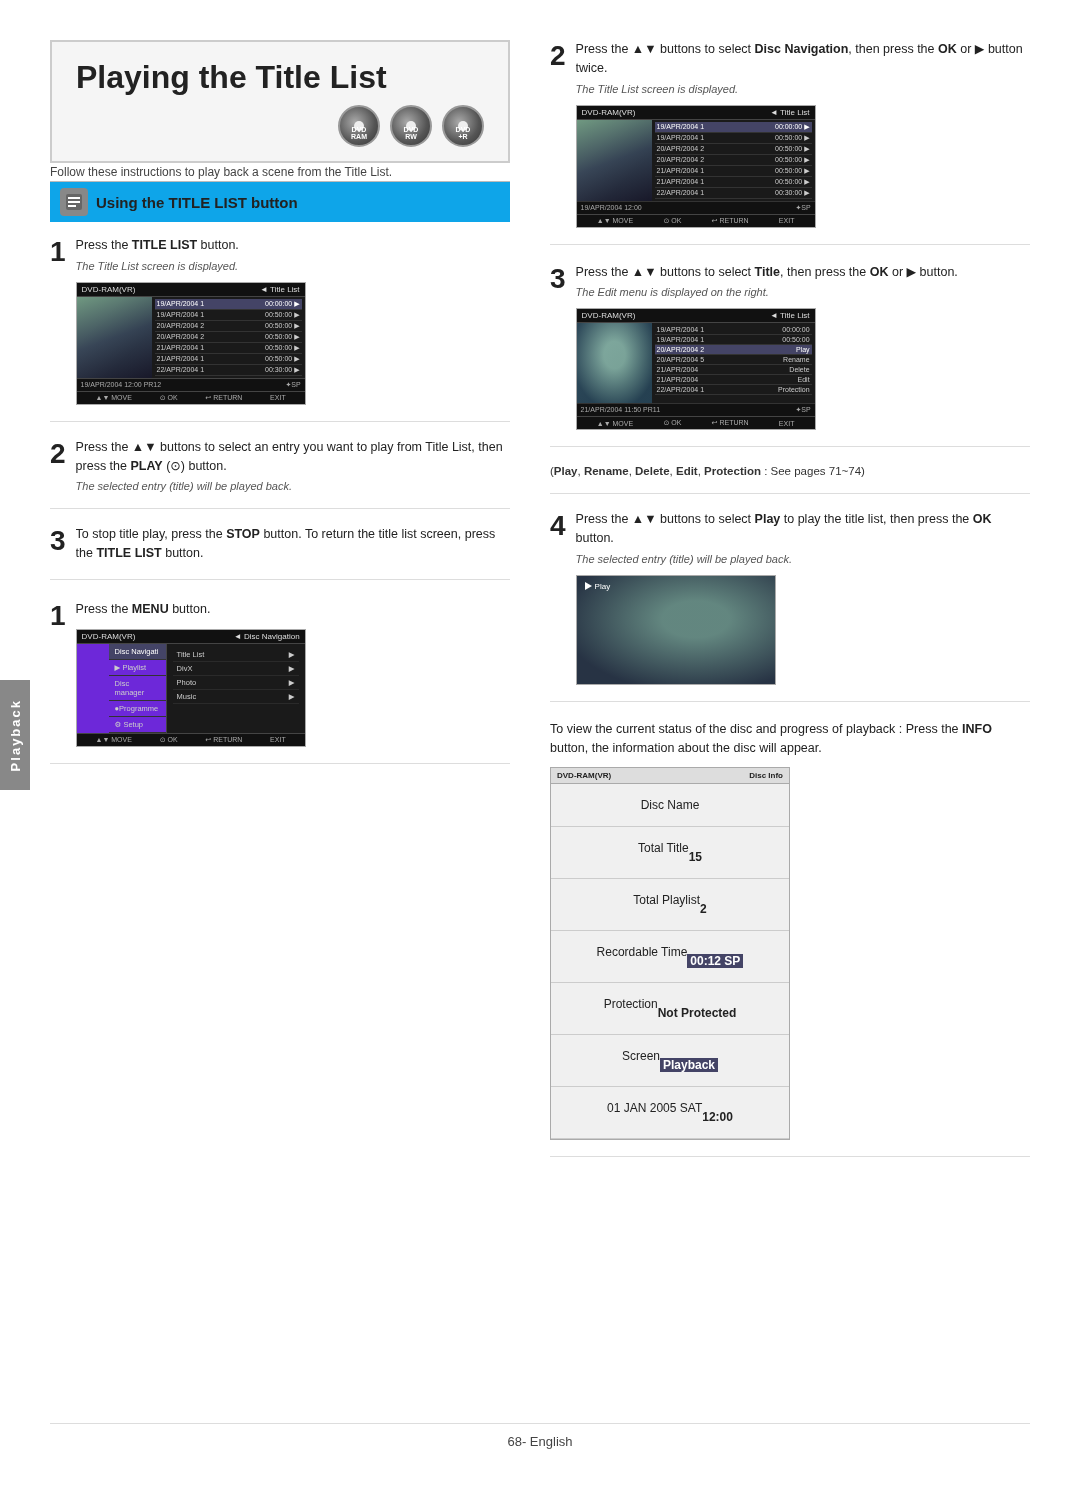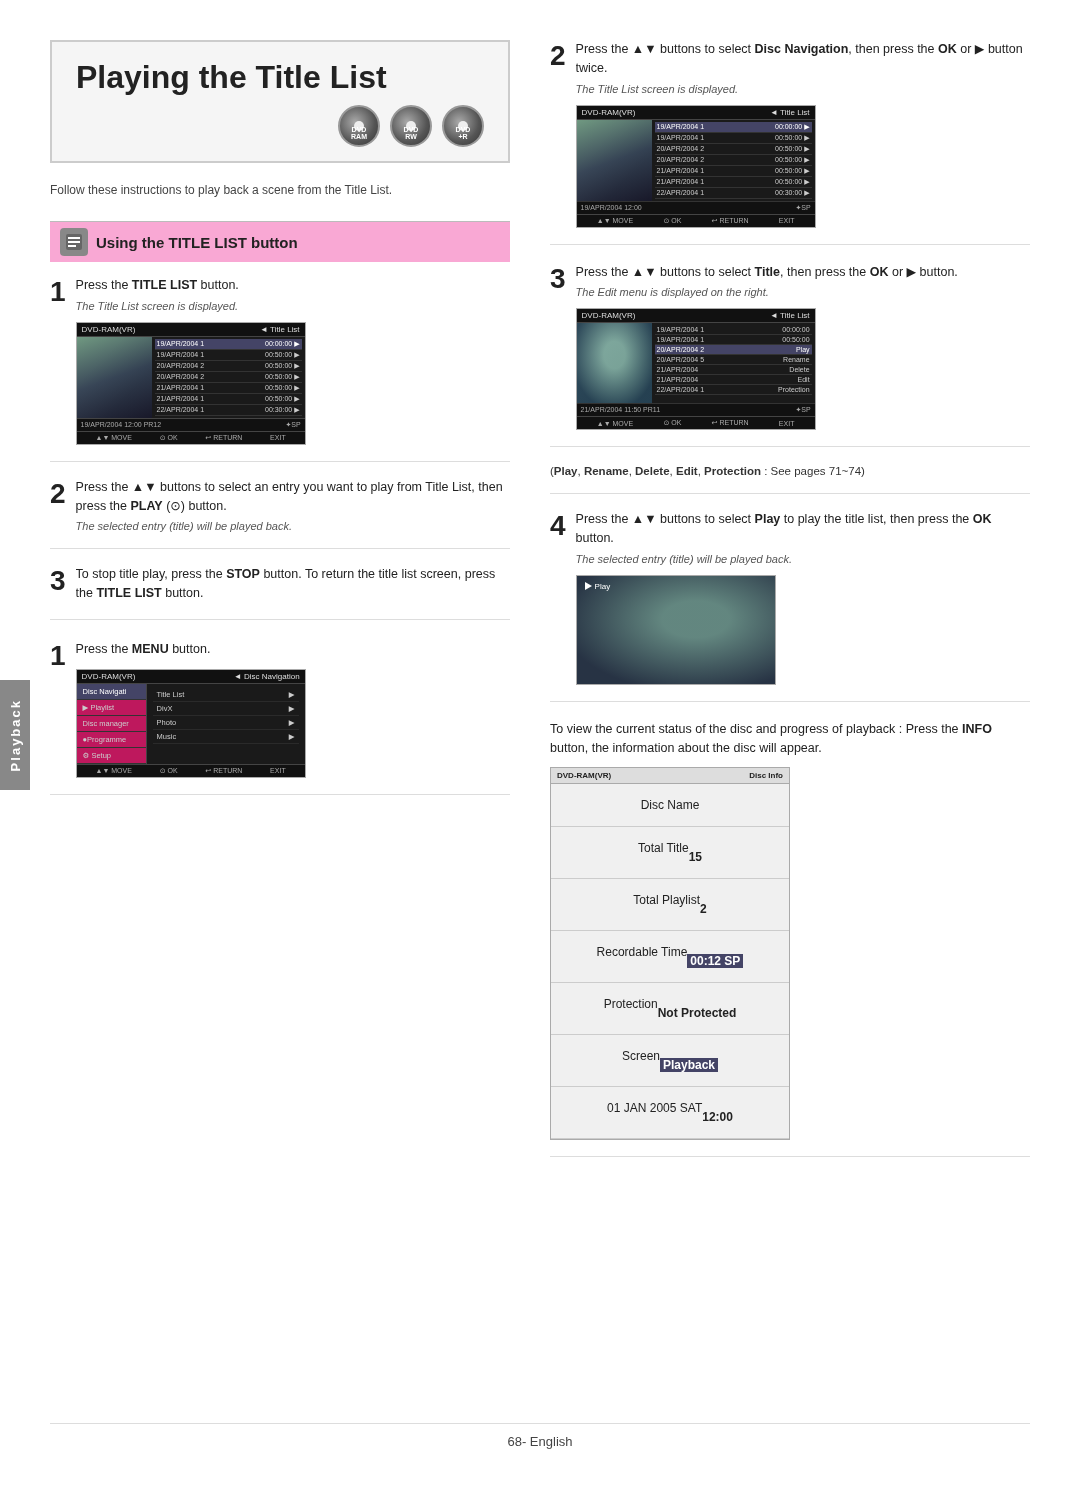--- a/index.html
+++ b/index.html
@@ -35,21 +35,20 @@
 
     .right-col {
       flex: 1;
     }
 
     
     .title-box {
       border: 2px solid #ccc;
       background: #f5f5f5;
       padding: 18px 24px 14px 24px;
-      margin-bottom: 18px;
       position: relative;
       min-height: 120px;
     }
 
     .title-box h1 {
       font-size: 32px;
       font-weight: bold;
       color: #222;
       line-height: 1.1;
     }
@@ -95,30 +94,29 @@
 
     .disc-wrapper {
       display: flex;
       flex-direction: column;
       align-items: center;
     }
 
     .intro-text {
       font-size: 12px;
       color: #444;
-      margin-bottom: 22px;
       line-height: 1.5;
     }
 
     
     .section-header {
       display: flex;
       align-items: center;
       gap: 8px;
-      background: #f9a8d4;
+      background: #0ea5e9;
       padding: 6px 10px;
       margin-bottom: 14px;
       border-top: 1px solid #bbb;
     }
 
     .section-icon {
       width: 28px;
       height: 28px;
       background: #888;
       border-radius: 4px;
@@ -260,23 +258,24 @@
       font-size: 8px;
       color: #ddd;
       border-bottom: 1px solid #444;
     }
 
     .menu-body {
       display: flex;
     }
 
     .menu-left {
-      width: 70px;
-      background: #be185d;
+      width: 90px;
+      background: #6d28d9;
       border-right: 1px solid #444;
+      padding-left: 32px;
     }
 
     .menu-item {
       padding: 3px 6px;
       font-size: 7.5px;
       color: #ccc;
       border-bottom: 1px solid #333;
     }
 
     .menu-item.active {

